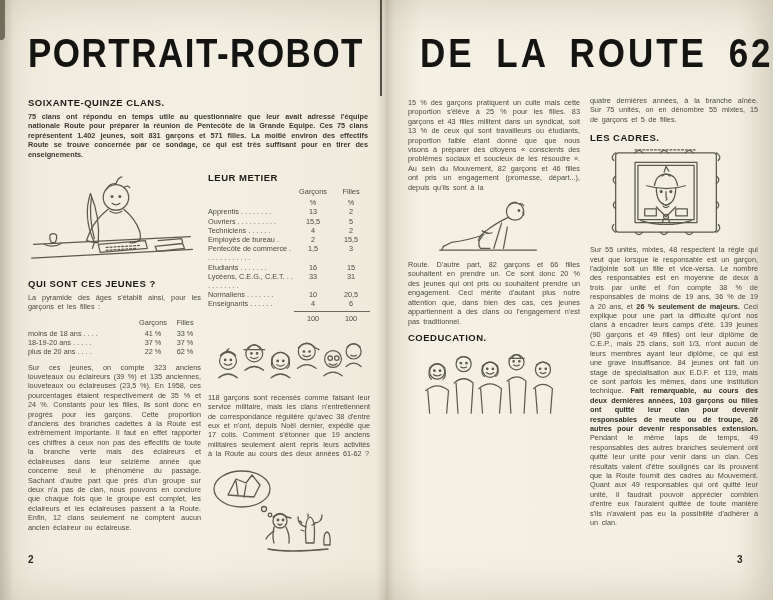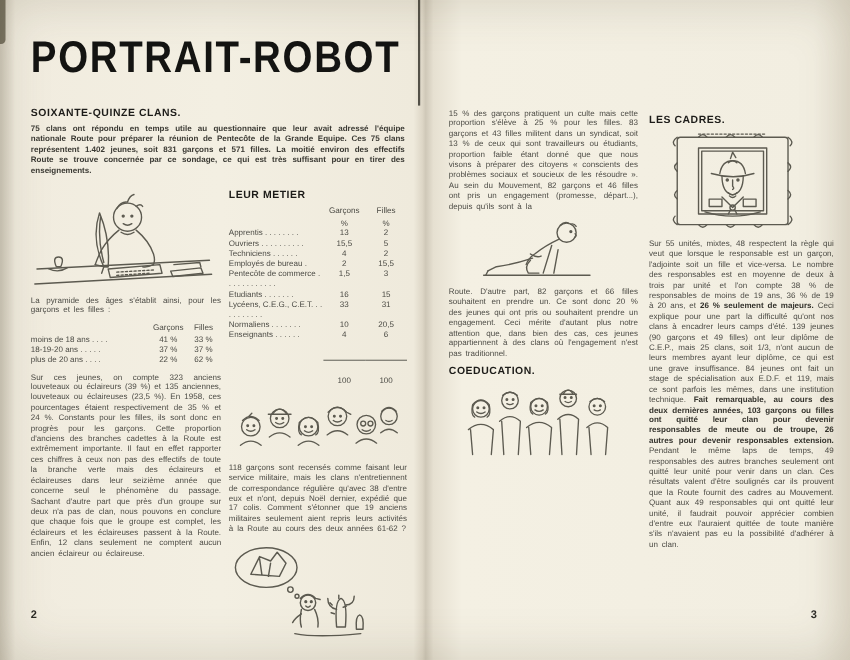--- a/index.html
+++ b/index.html
@@ -21,21 +21,21 @@
   .bold-text{font-weight:700;color:#3a3933;}
   .run-b{font-weight:700;color:#33322c;}
 
   .col{display:block;}
   .tbl{font-size:7.3px;line-height:9.2px;margin:4px 0 6px 0;}
   .tbl-row{display:flex;align-items:baseline;}
   .tbl-row .lbl{flex:1;}
   .tbl-row .val{width:38px;text-align:center;flex:none;}
   .tbl-row.head{margin-bottom:2px;}
   .tbl-row.head .val{font-size:7.4px;}
-  .tbl-row.total .val{border-top:1px solid #6b6a62;padding-top:13px;margin-top:18px;}
+  .tbl-row.total .val{border-top:1px solid #6b6a62;padding-top:2px;margin-top:2px;}
   .age-tbl .val{width:32px;}
 
   svg.illus{display:block;stroke:#5c5a50;fill:none;stroke-width:1.3;stroke-linecap:round;stroke-linejoin:round;}
   .pagenum{font-size:10px;font-weight:700;color:#2b2a25;}
 </style>
 </head>
 <body>
 
 <div class="spread">
   <div class="gutter-line"></div>
@@ -68,20 +68,21 @@
         <path d="M112 72 q-6 3 -10 2"></path>
       <path d="M66 74 Q54 48 62 24 Q72 48 70 74 Z"></path>
         <path d="M66 70 Q60 48 63 28"></path>
         <path d="M66 74 L64 80"></path>
       <path d="M72 84 L120 80 L118 72 L70 76 Z"></path>
         <path d="M78 79 l34 -2 M78 82 l30 -2" stroke-dasharray="2 2"></path>
       <path d="M128 78 l28 -3 l2 5 l-28 3 z"></path>
         <path d="M131 72 l24 -2 l1 4"></path>
     </svg>
 
+    <div class="h-sec" style="margin-top:10px;">QUI SONT CES JEUNES ?</div>
     <p>La pyramide des âges s'établit ainsi, pour les garçons et les filles :</p>
 
     <div class="tbl age-tbl">
       <div class="tbl-row head">
         <span class="lbl"></span>
         <span class="val">Garçons</span>
         <span class="val">Filles</span>
       </div>
       <div class="tbl-row">
         <span class="lbl">moins de 18 ans . . . .</span>
@@ -218,20 +219,23 @@
       <path d="M98 78 q-2 -24 4 -26 q6 2 4 26 z"></path>
         <path d="M98 62 q-8 -2 -8 -10 M106 58 q8 0 8 -8"></path>
       <path d="M96 66 l-3 -1 M104 60 l3 -1 M100 52 l0 -3 M94 58 l-2 -2"></path>
       <path d="M116 80 q-1 -12 3 -13 q4 1 3 13 z"></path>
       <path d="M60 84 q20 4 60 0"></path>
     </svg>
   </div>
 
   <div class="abs pagenum" style="left:28px;top:554px;">2</div>
 
+  <div class="abs" style="left:420px;top:30px;">
+    <div class="title title-right">DE LA ROUTE 62</div>
+  </div>
 
   <div class="abs col" style="left:408px;top:98px;width:172px;">
     <p>15 % des garçons pratiquent un culte mais cette proportion s'élève à 25 % pour les filles. 83 garçons et 43 filles militent dans un syndicat, soit 13 % de ceux qui sont travailleurs ou étudiants, proportion faible étant donné que que nous visons à préparer des citoyens « conscients des problèmes sociaux et soucieux de les résoudre ». Au sein du Mouvement, 82 garçons et 46 filles ont pris un engagement (promesse, départ...), depuis qu'ils sont à la</p>
 
     <svg class="illus" width="105" height="58" viewBox="0 0 105 60" style="margin:4px auto 4px 28px;">
       <path d="M2 54 L102 54"></path>
       <circle cx="80" cy="14" r="9"></circle>
         <path d="M74 7 q4 -4 8 -2 M84 6 q3 -1 5 2"></path>
       <circle cx="84" cy="13" r="0.9" fill="#5c5a50"></circle>
         <path d="M88 15 q2 2 0 3"></path>
@@ -273,20 +277,21 @@
         <circle cx="107" cy="13" r="0.8" fill="#5c5a50"></circle>
       <circle cx="129" cy="21" r="0.8" fill="#5c5a50"></circle>
         <circle cx="135" cy="21" r="0.8" fill="#5c5a50"></circle>
       <path d="M8 44 q12 -10 24 0 L30 68 M38 36 q10 -9 20 0 L56 68 M64 42 q12 -10 24 0 L86 68 M94 34 q10 -9 20 0 L112 68 M122 42 q10 -9 20 0 L140 68"></path>
       <path d="M10 44 L12 68 M40 36 L42 68 M66 42 L68 68 M96 34 L98 68 M124 42 L126 68"></path>
     </svg>
 
   </div>
 
   <div class="abs col" style="left:590px;top:96px;width:168px;">
+    <p>quatre dernières années, à la branche aînée. Sur 75 unités, on en dénombre 55 mixtes, 15 de garçons et 5 de filles.</p>
 
     <div class="h-sec" style="margin-top:8px;">LES CADRES.</div>
 
     <svg class="illus" width="125" height="92" viewBox="0 0 125 95" style="margin:4px 0 6px 14px;">
       <path d="M30 3 l64 0" stroke-dasharray="2 2"></path>
       <rect x="10" y="6" width="104" height="82" rx="3"></rect>
       <path d="M10 6 q-6 4 -2 8 M114 6 q6 4 2 8 M10 88 q-6 -4 -2 -8 M114 88 q6 -4 2 -8"></path>
       <path d="M30 6 q4 -5 8 0 M56 6 q4 -5 8 0 M82 6 q4 -5 8 0 M30 88 q4 5 8 0 M56 88 q4 5 8 0 M82 88 q4 5 8 0"></path>
       <path d="M10 30 q-5 4 0 8 M10 56 q-5 4 0 8 M114 30 q5 4 0 8 M114 56 q5 4 0 8"></path>
       <rect x="30" y="16" width="64" height="62"></rect>

